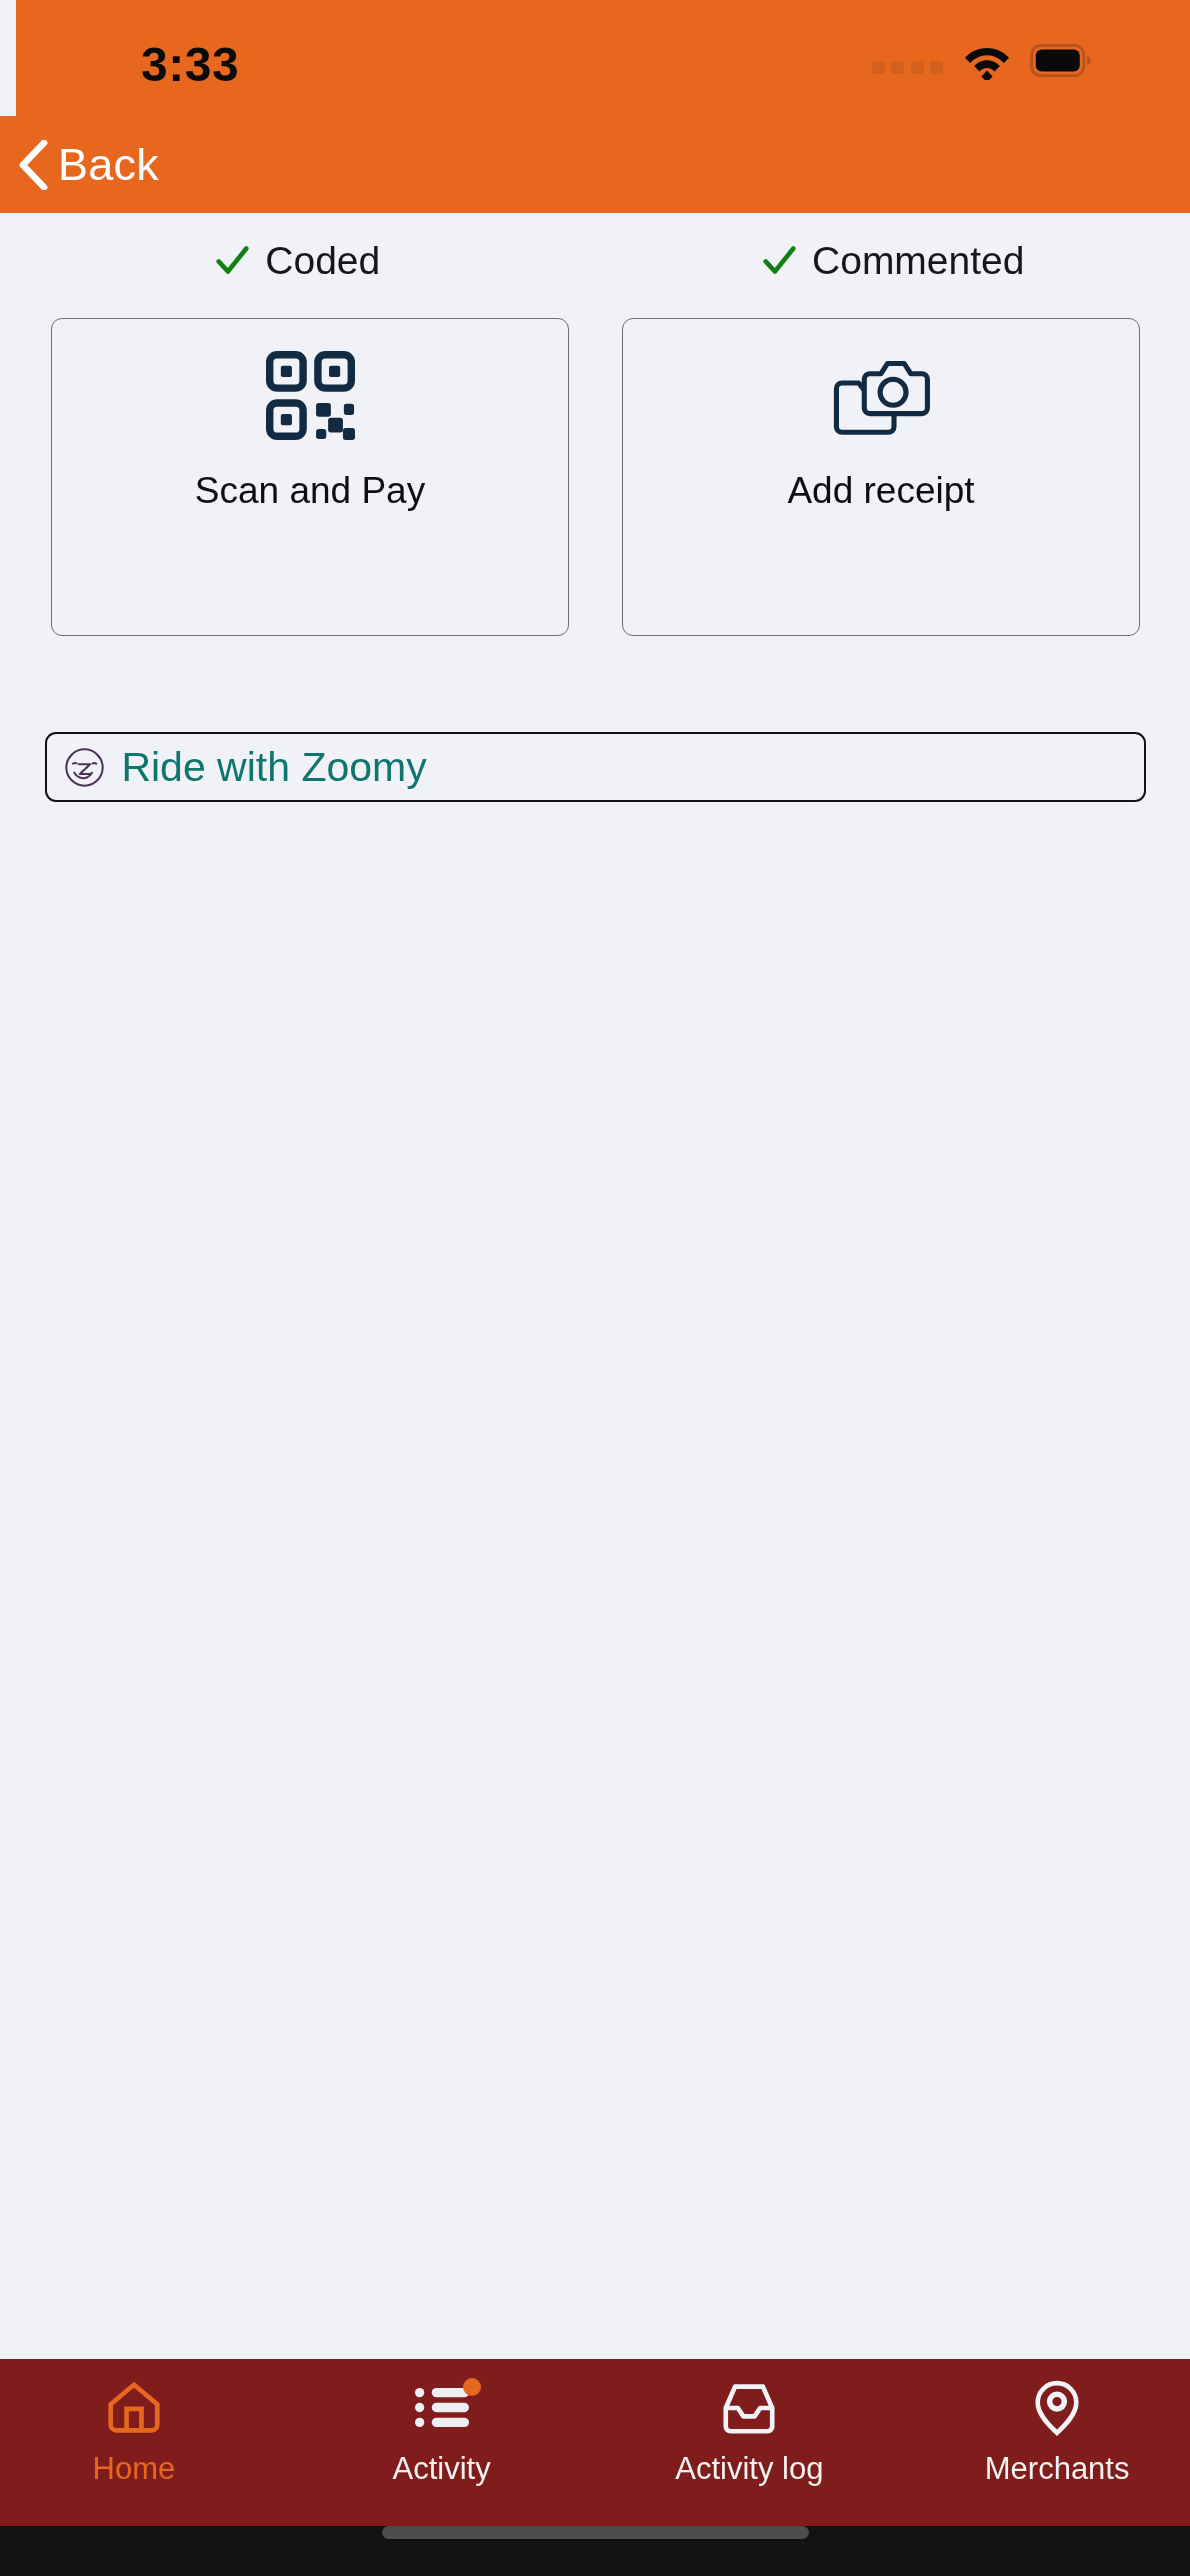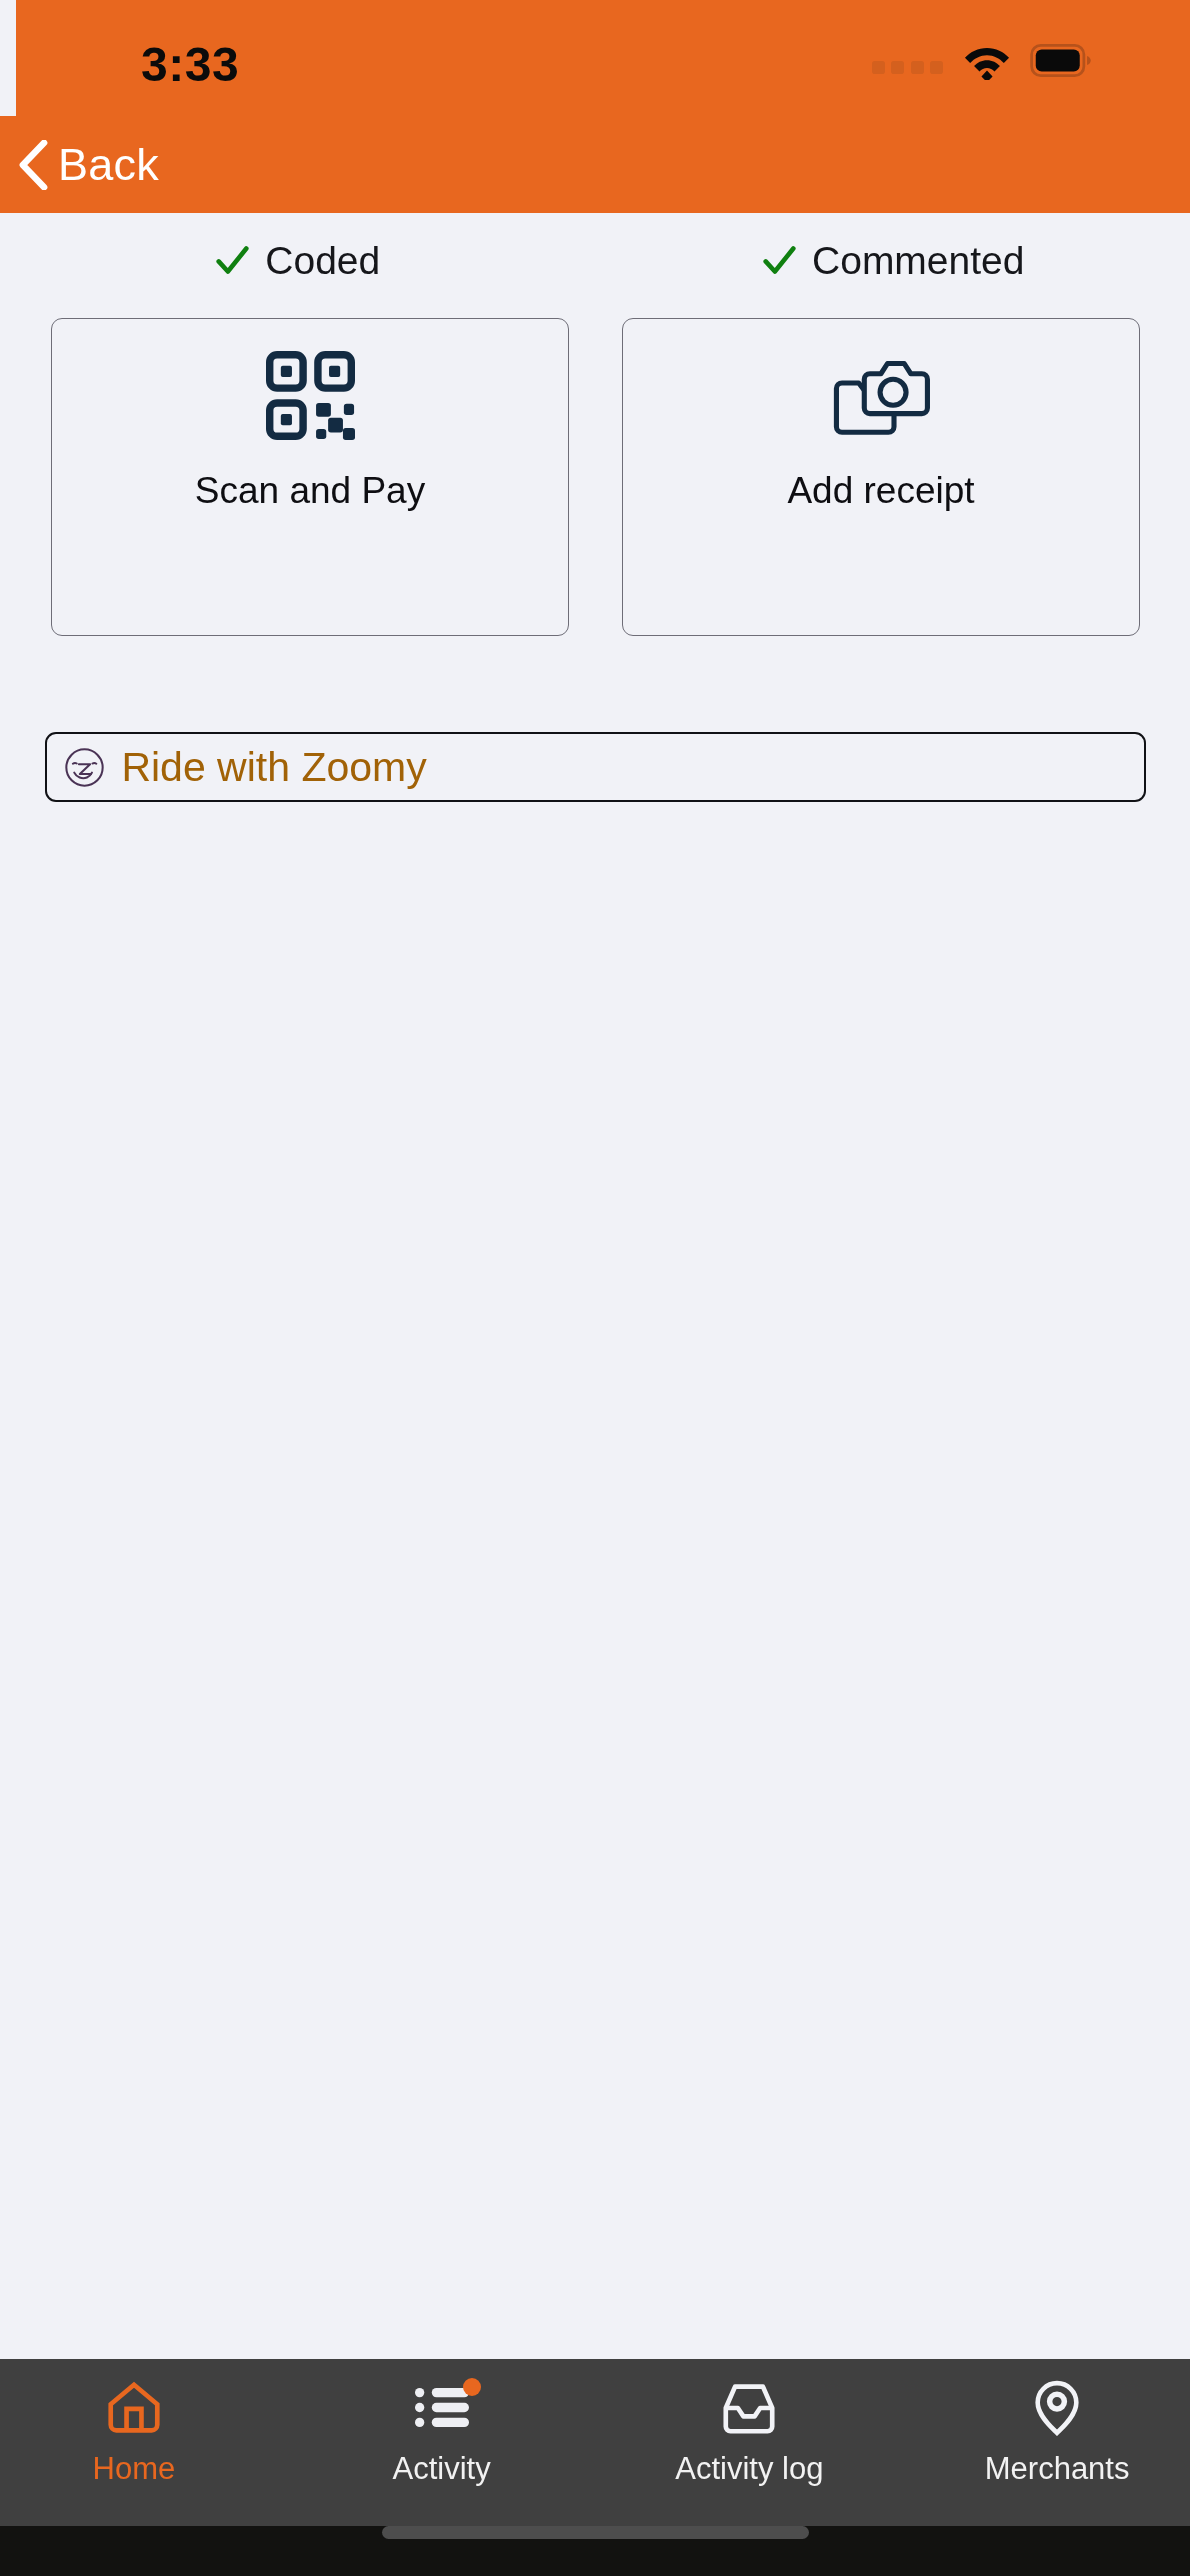--- a/index.html
+++ b/index.html
@@ -167,29 +167,29 @@
     background: #F1F2F7;
     display: flex;
     align-items: center;
     gap: 16.7px;
     padding: 0 16.7px;
     cursor: pointer;
   }
   .zoomy-ico { width: 41px; height: 41px; display: block; flex: 0 0 auto; }
   .merchant-label {
     font-size: 41px;
-    color: #a16207;
+    color: #0f766e;
     line-height: 1;
   }
 
   
   .tab-bar {
     flex: 0 0 auto;
     height: 167px;
-    background: #404040;
+    background: #7f1d1d;
     display: flex;
     align-items: flex-start;
     padding-top: 20.4px;
     gap: 40px;
   }
   .tab-item {
     flex: 1 1 0;
     display: flex;
     flex-direction: column;
     align-items: center;

